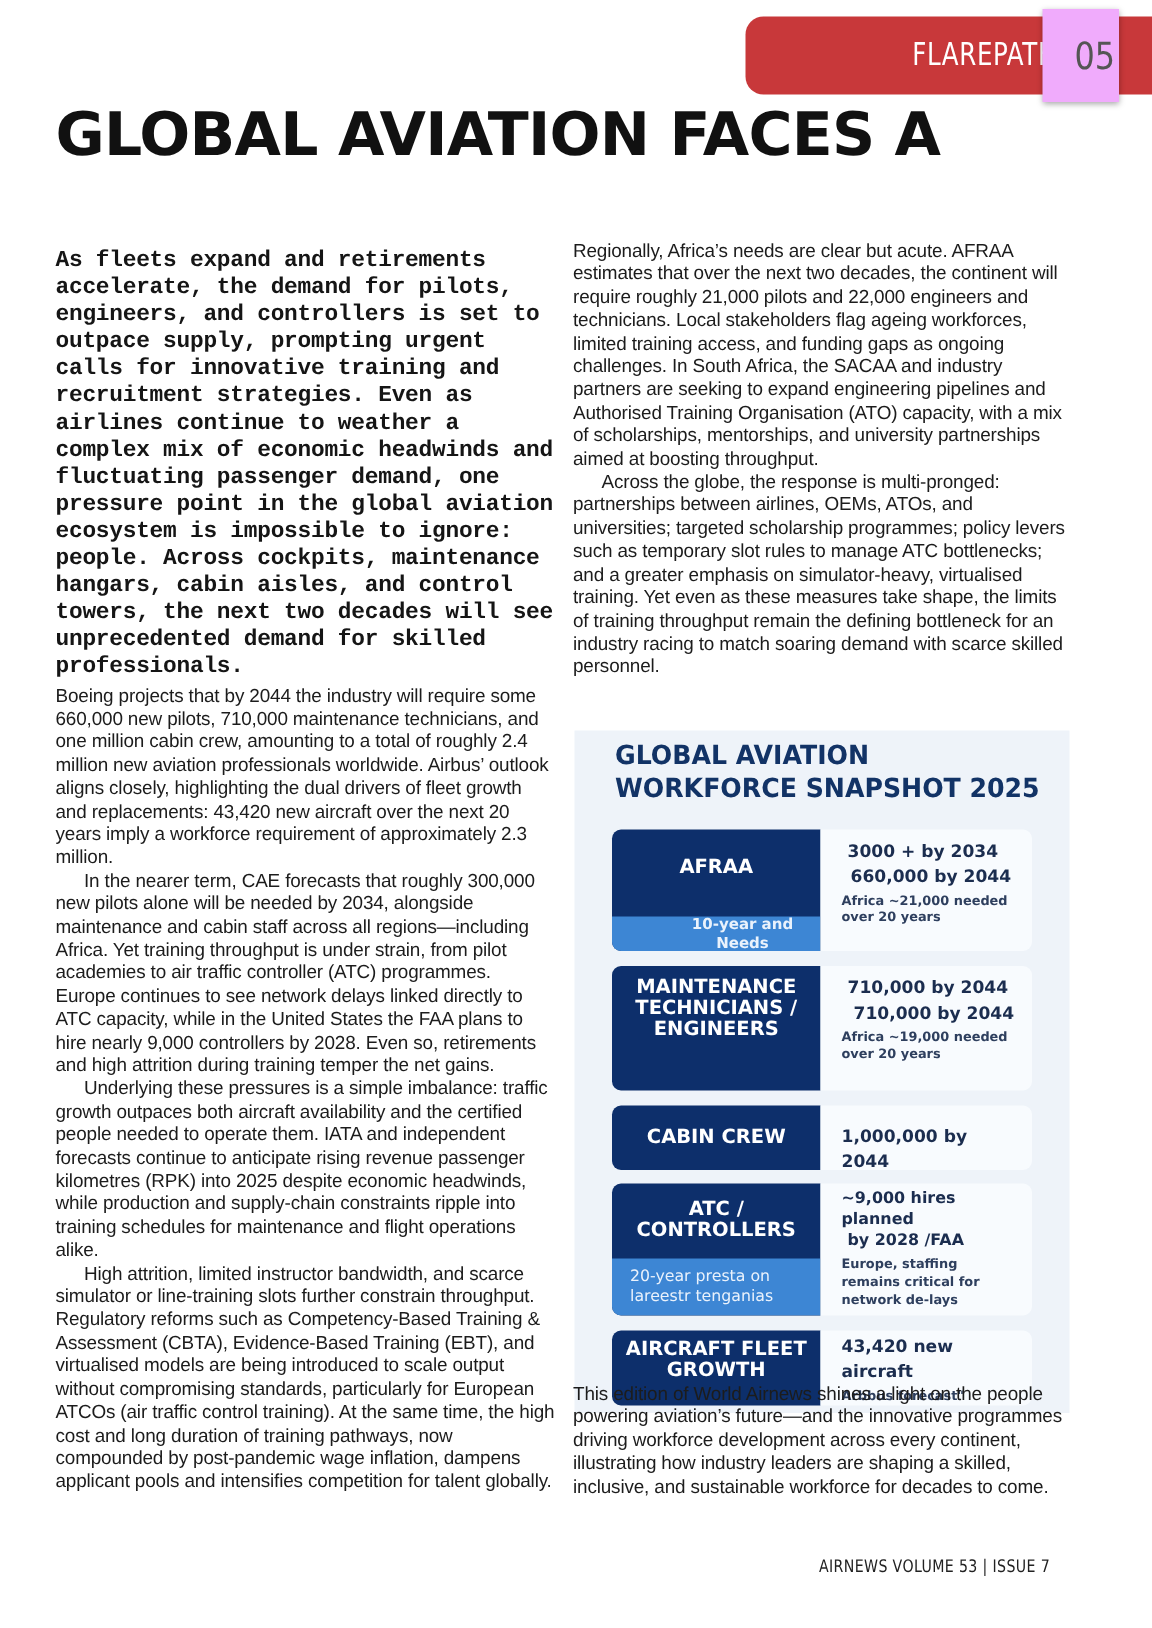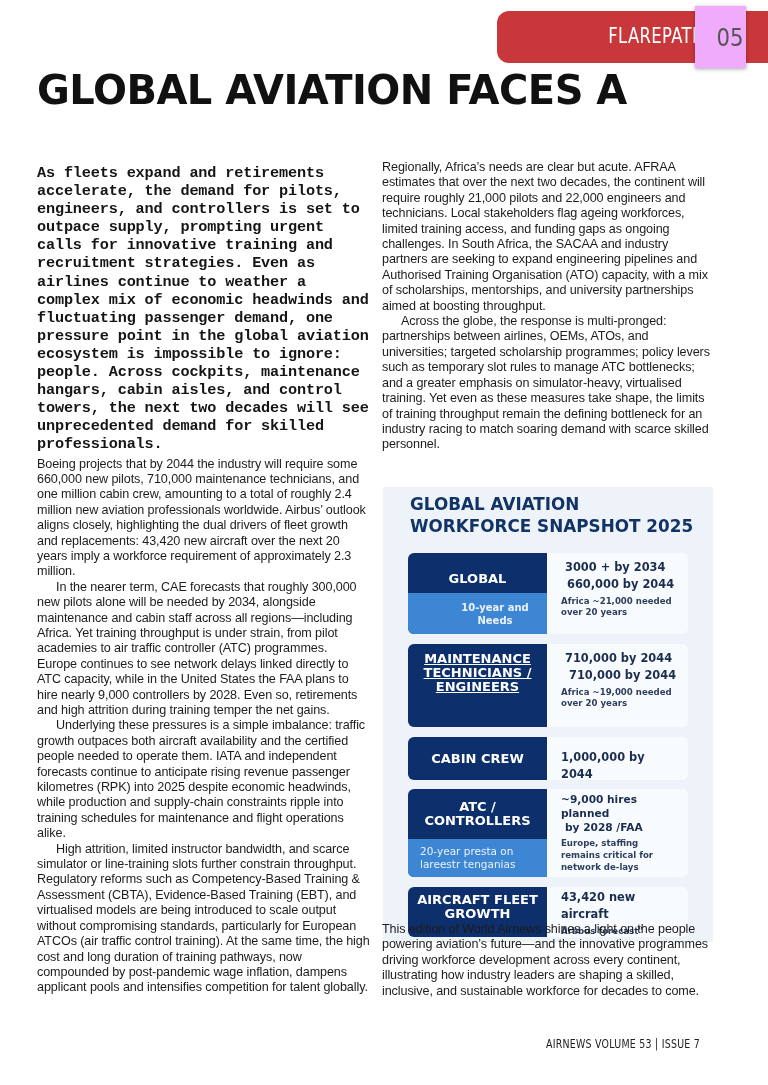--- a/index.html
+++ b/index.html
@@ -132,33 +132,33 @@
 </div>
 
 <div class="infographic">
   <div class="info-title">
     <div>GLOBAL AVIATION</div>
     <div>WORKFORCE SNAPSHOT 2025</div>
   </div>
 
   <div class="info-row" style="top:66px;height:81px;">
     <div class="info-left">
-      <div class="info-cat" style="top:0;height:52px;">GLOBAL</div>
-      <div class="info-sub" style="height:41px;padding-left:35px;">10-year and Needs</div>
+      <div class="info-cat" style="top:0;height:52px;">AFRAA</div>
+      <div class="info-sub" style="height:23px;padding-left:35px;">10-year and Needs</div>
     </div>
     <div class="info-right">
       <div class="info-val" style="padding-left:4px">3000 + by 2034</div>
       <div class="info-val" style="padding-left:6px">660,000 by 2044</div>
       <div class="info-note">Africa ~21,000 needed over 20 years</div>
     </div>
   </div>
 
   <div class="info-row" style="top:157px;height:83px;">
     <div class="info-left">
-      <div class="info-cat" style="top:0;height:57px;padding:0 8px;text-decoration:underline;">MAINTENANCE TECHNICIANS / ENGINEERS</div>
+      <div class="info-cat" style="top:0;height:57px;padding:0 8px;">MAINTENANCE TECHNICIANS / ENGINEERS</div>
     </div>
     <div class="info-right">
       <div class="info-val" style="padding-left:4px">710,000 by 2044</div>
       <div class="info-val" style="padding-left:8px">710,000 by 2044</div>
       <div class="info-note">Africa ~19,000 needed over 20 years</div>
     </div>
   </div>
 
   <div class="info-row" style="top:250px;height:43px;">
     <div class="info-left">

